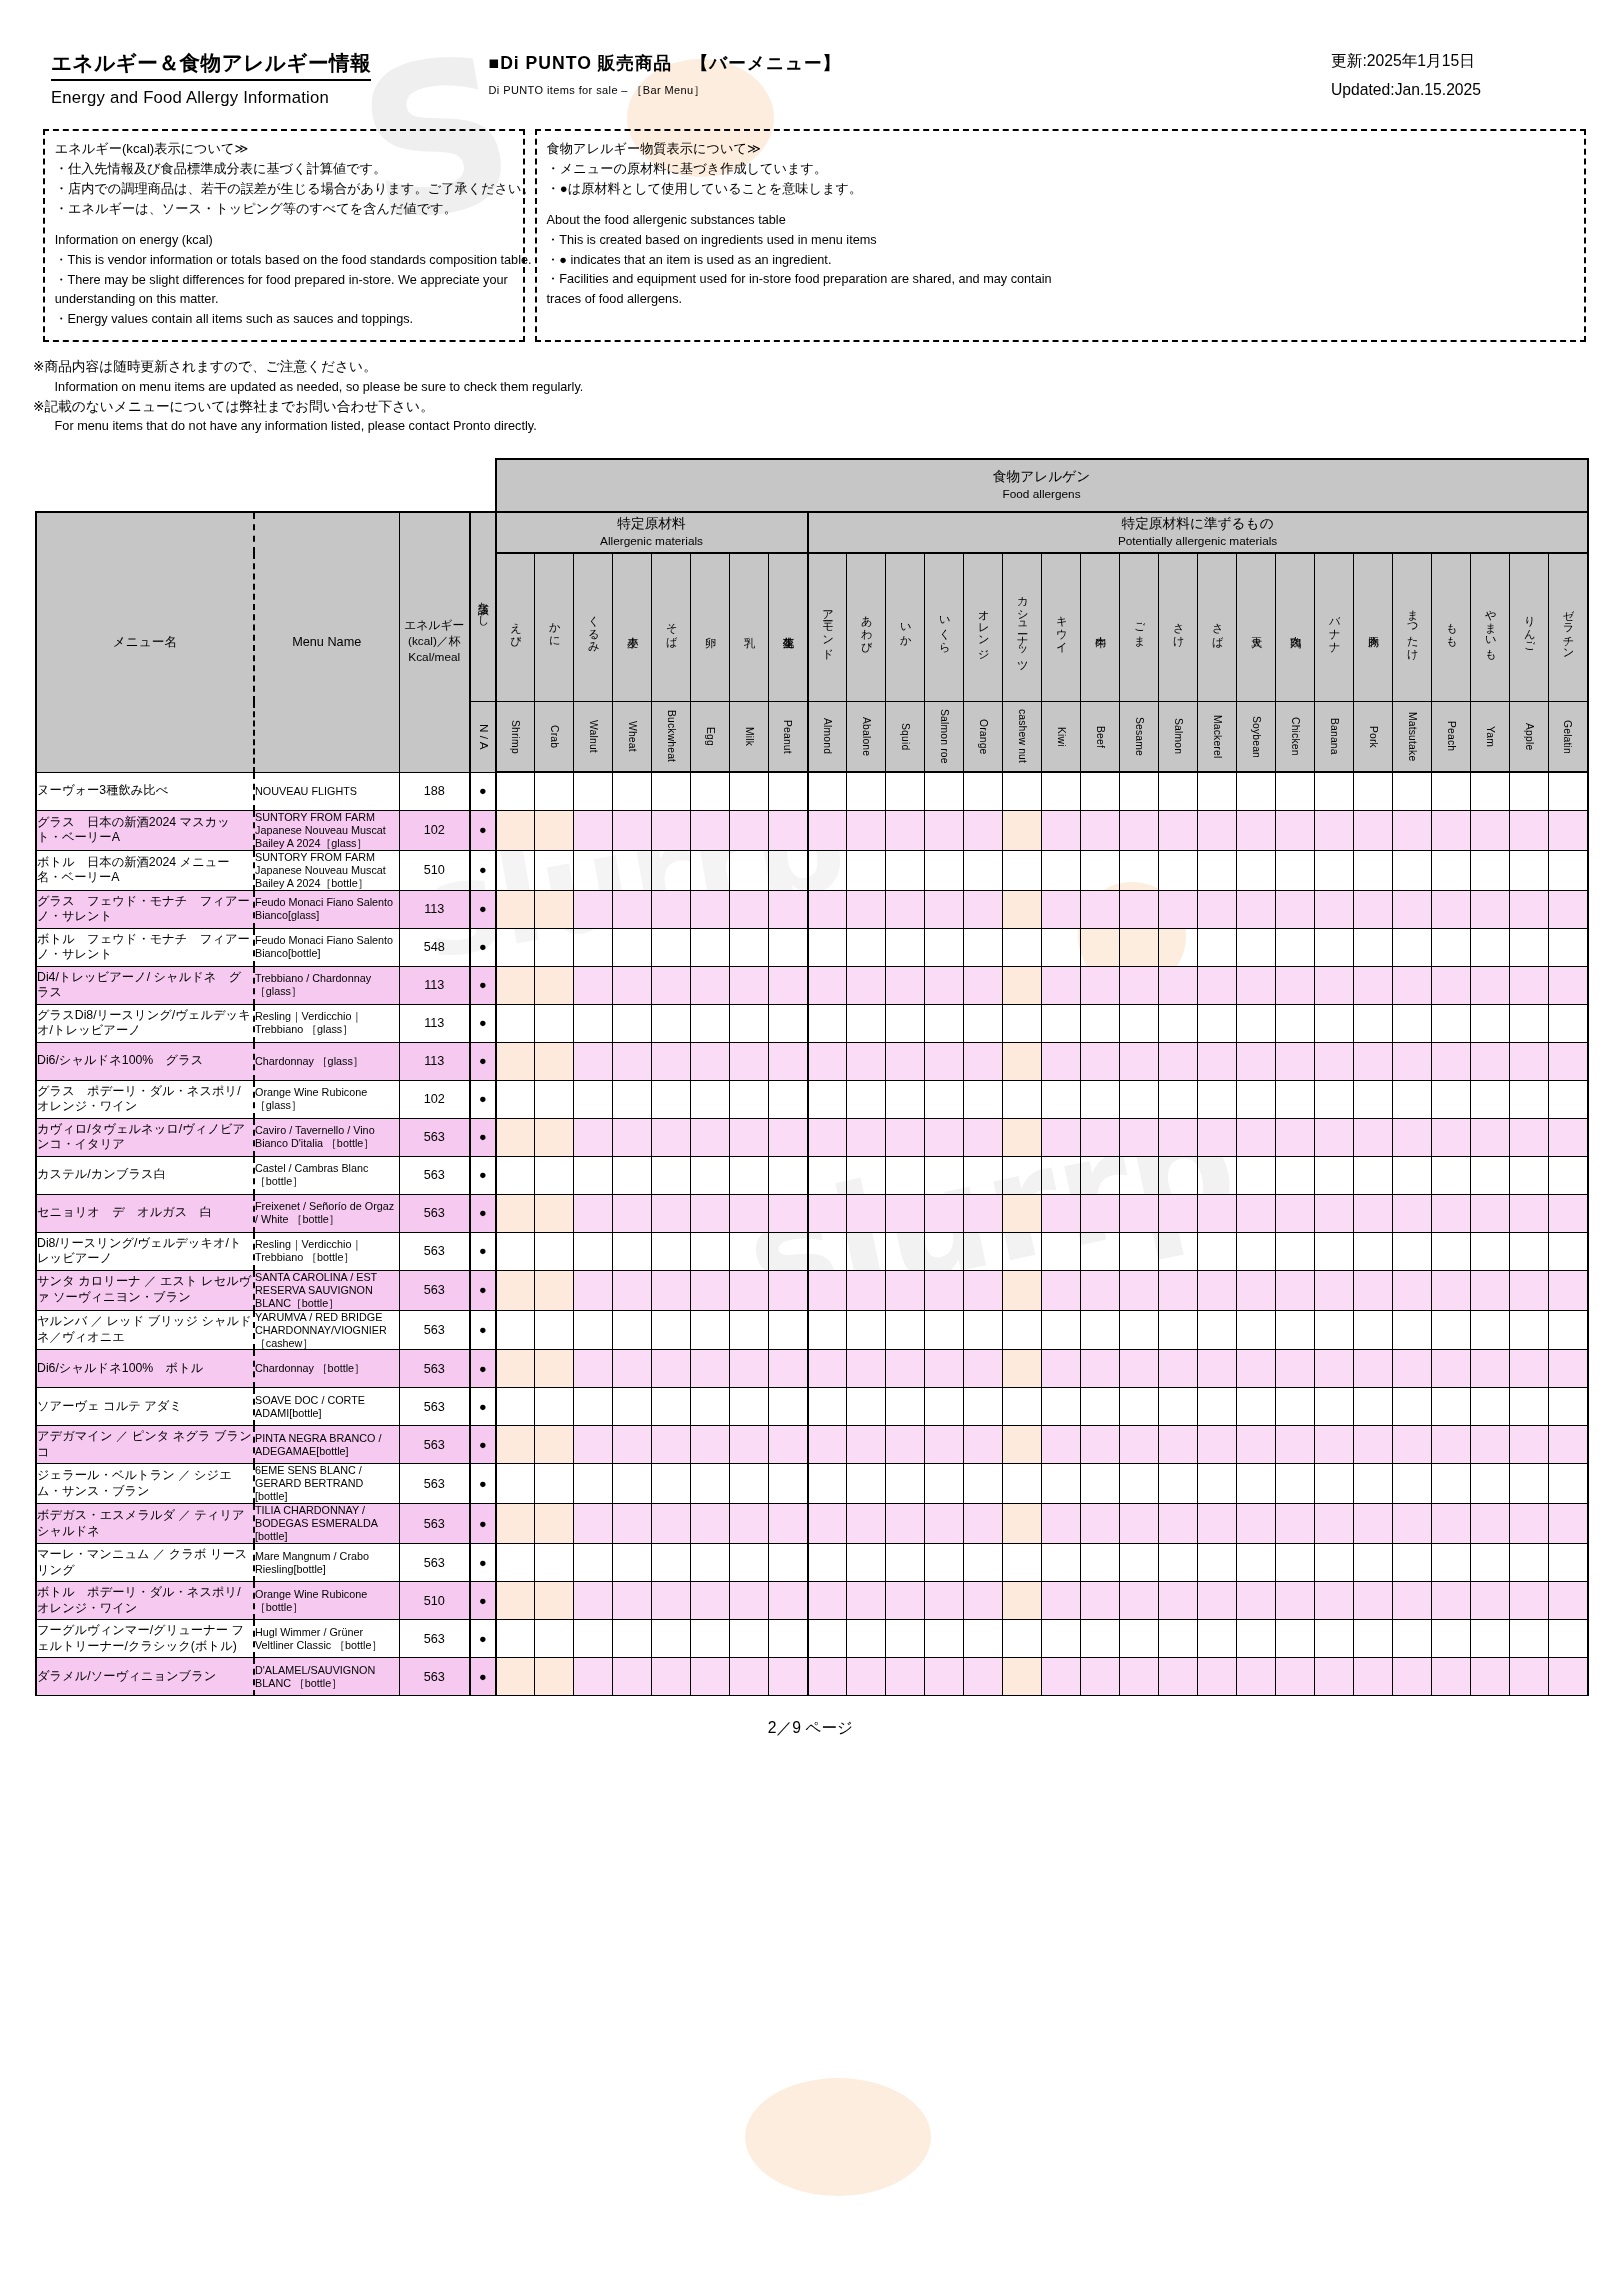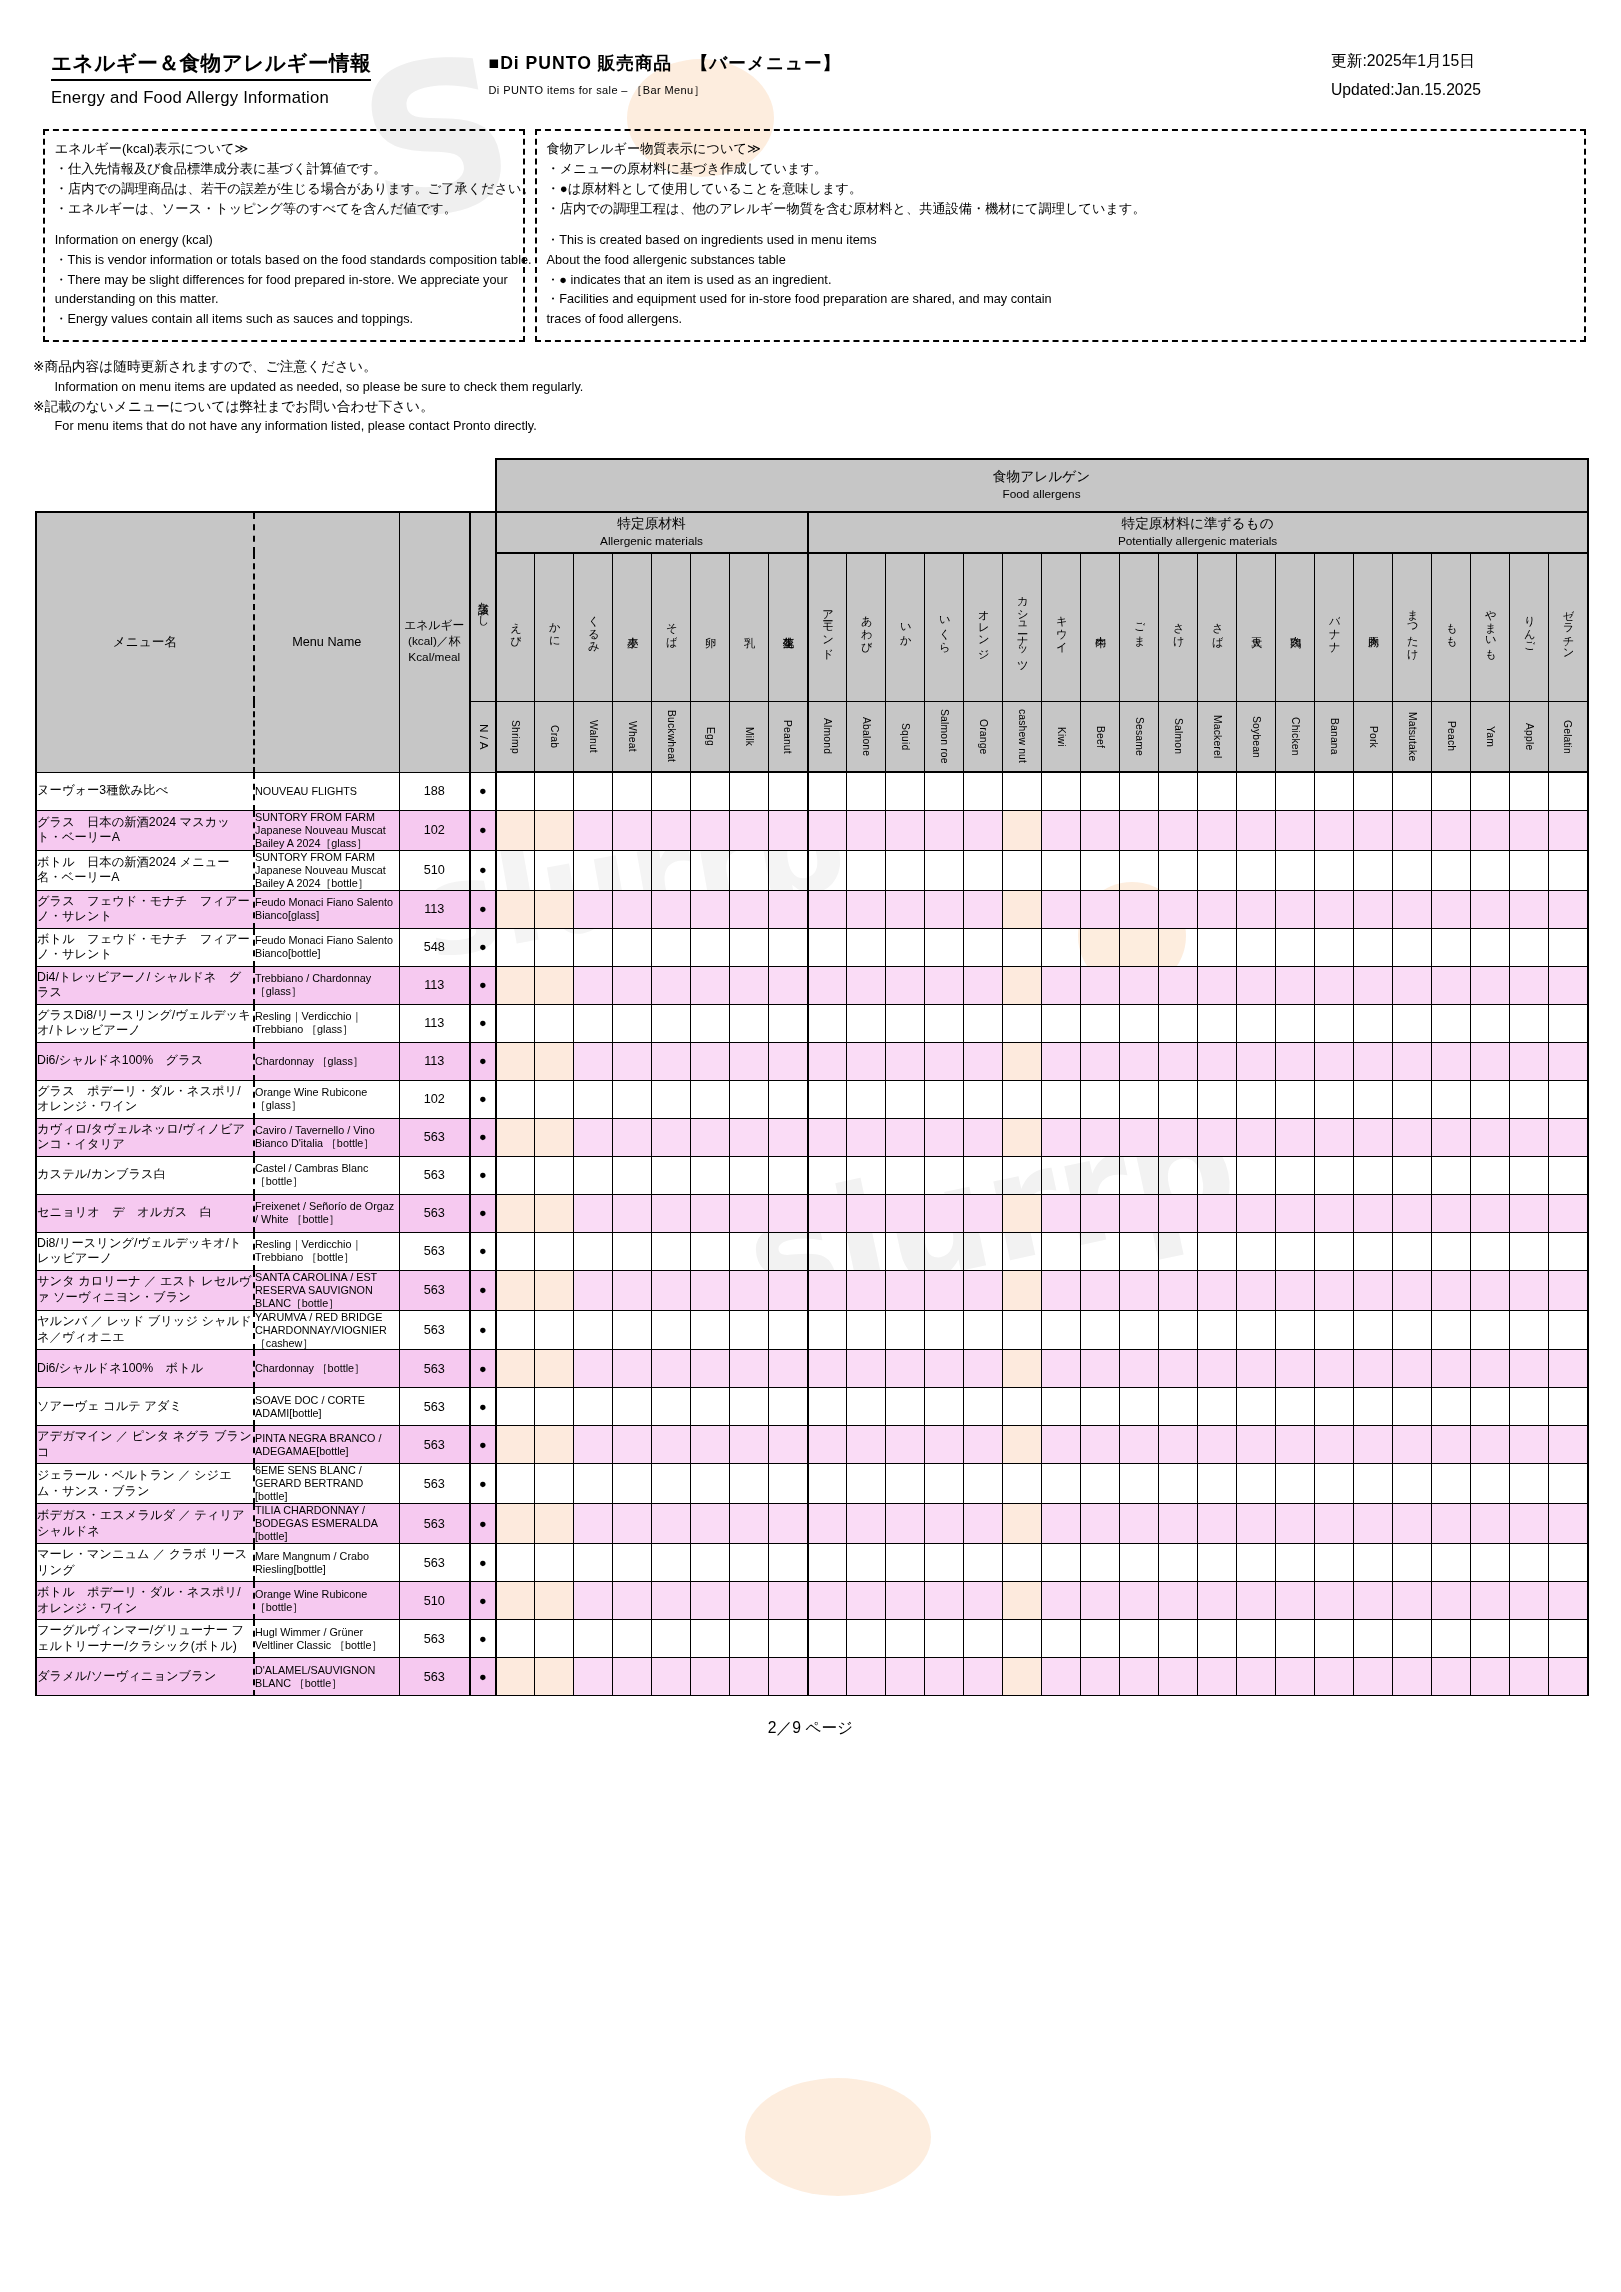--- a/index.html
+++ b/index.html
@@ -141,25 +141,24 @@
         <div>・There may be slight differences for food prepared in-store. We appreciate your</div>
         <div>understanding on this matter.</div>
         <div>・Energy values contain all items such as sauces and toppings.</div>
       </div>
     </div>
     <div class="note-box note-right">
       <div class="ja">
         <div>食物アレルギー物質表示について≫</div>
         <div>・メニューの原材料に基づき作成しています。</div>
         <div>・●は原材料として使用していることを意味します。</div>
-        <div>・店内での調理工程は、他のアレルギー物質を含む原材料と、共通設備・機材にて調理しています。</div>
       </div>
       <div class="en">
+        <div>About the food allergenic substances table</div>
         <div>・This is created based on ingredients used in menu items</div>
-        <div>About the food allergenic substances table</div>
         <div>・● indicates that an item is used as an ingredient.</div>
         <div>・Facilities and equipment used for in-store food preparation are shared, and may contain</div>
         <div>traces of food allergens.</div>
       </div>
     </div>
   </div>
 
   <div class="remarks">
     <div class="rj">※商品内容は随時更新されますので、ご注意ください。</div>
     <div class="re">Information on menu items are updated as needed, so please be sure to check them regularly.</div>

